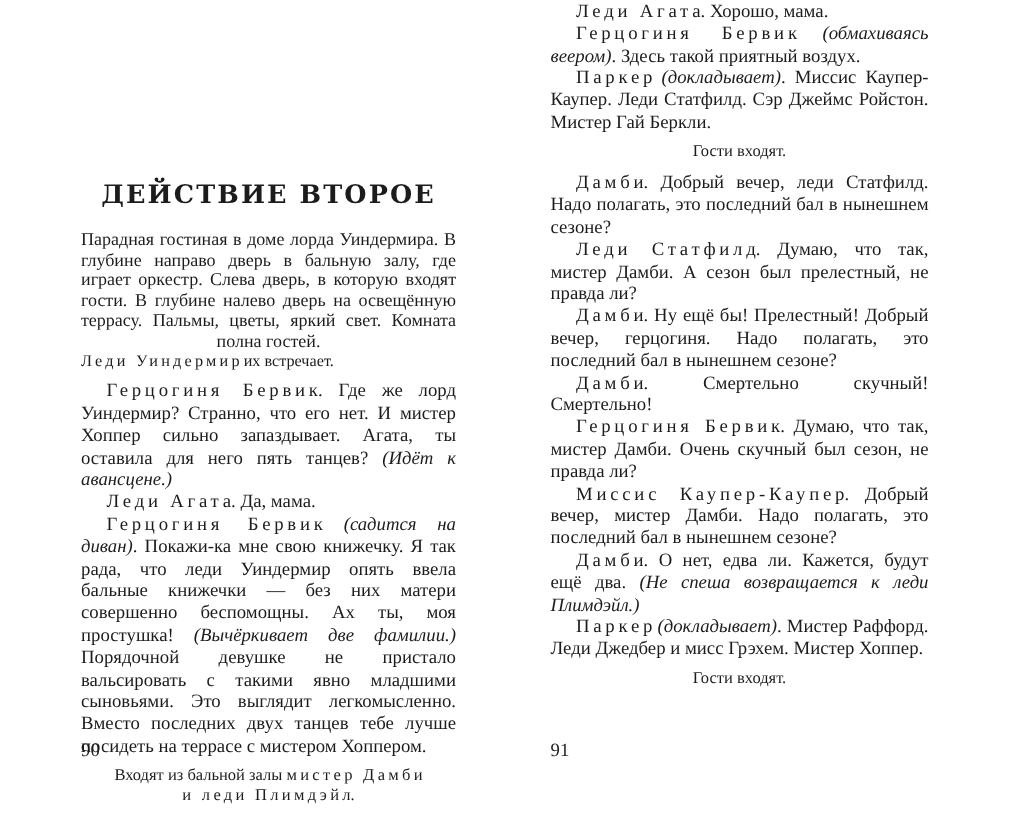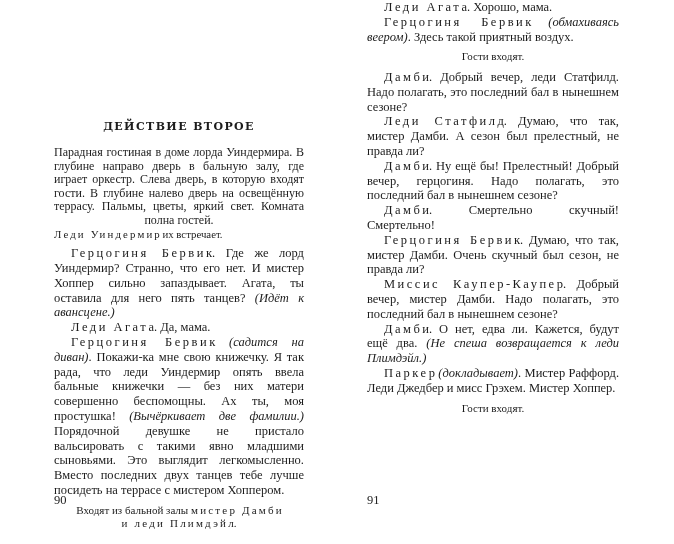--- a/index.html
+++ b/index.html
@@ -17,21 +17,21 @@
   }
   .spread { position: absolute; inset: 0; }
   .page { position: absolute; top: 0; height: 544px; }
   .page-left  { left: 54px;  width: 250px; }
   .page-right { left: 367px; width: 252px; box-sizing: border-box; }
 
   .act-heading {
     margin: 120px 0 0 0;
     font-family: "DejaVu Serif", "Liberation Serif", serif;
     font-weight: bold;
-    font-size: 11px;
+    font-size: 17px;
     letter-spacing: 1.4px;
     text-align: center;
     white-space: nowrap;
   }
 
   .para { margin: 0; }
 
   .opening {
     margin-top: 13px;
     font-size: 12px;
@@ -88,20 +88,21 @@
         <p class="para speech"><span class="speaker">Герцогиня Бервик</span><span> </span><span class="italic">(садится на диван)</span><span>. Покажи-ка мне свою книжечку. Я так рада, что леди Уиндермир опять ввела бальные книжечки — без них матери совершенно беспомощны. Ах ты, моя простушка! </span><span class="italic">(Вычёркивает две фамилии.)</span><span> Порядочной девушке не пристало вальсировать с такими явно младшими сыновьями. Это выглядит легкомысленно. Вместо последних двух танцев тебе лучше посидеть на террасе с мистером Хоппером.</span></p>
         <p class="para stage"><span>Входят из бальной залы </span><span class="speaker">мистер Дамби</span><br><span class="speaker">и леди Плимдэйл</span><span>.</span></p>
       </div>
     <div class="page-number">90</div>
   </div>
 
   <div class="page page-right">
     <div class="paras">
         <p class="para speech"><span class="speaker">Леди Агата</span><span>. Хорошо, мама.</span></p>
         <p class="para speech"><span class="speaker">Герцогиня Бервик</span><span> </span><span class="italic">(обмахиваясь веером)</span><span>. Здесь такой приятный воздух.</span></p>
+        <p class="para speech"><span class="speaker">Паркер</span><span> </span><span class="italic">(докладывает)</span><span>. Миссис Каупер-Каупер. Леди Статфилд. Сэр Джеймс Ройстон. Мистер Гай Беркли.</span></p>
         <p class="para stage"><span>Гости входят.</span></p>
         <p class="para speech"><span class="speaker">Дамби</span><span>. Добрый вечер, леди Статфилд. Надо полагать, это последний бал в нынешнем сезоне?</span></p>
         <p class="para speech"><span class="speaker">Леди Статфилд</span><span>. Думаю, что так, мистер Дамби. А сезон был прелестный, не правда ли?</span></p>
         <p class="para speech"><span class="speaker">Дамби</span><span>. Ну ещё бы! Прелестный! Добрый вечер, герцогиня. Надо полагать, это последний бал в нынешнем сезоне?</span></p>
         <p class="para speech"><span class="speaker">Дамби</span><span>. Смертельно скучный! Смертельно!</span></p>
         <p class="para speech"><span class="speaker">Герцогиня Бервик</span><span>. Думаю, что так, мистер Дамби. Очень скучный был сезон, не правда ли?</span></p>
         <p class="para speech"><span class="speaker">Миссис Каупер-Каупер</span><span>. Добрый вечер, мистер Дамби. Надо полагать, это последний бал в нынешнем сезоне?</span></p>
         <p class="para speech"><span class="speaker">Дамби</span><span>. О нет, едва ли. Кажется, будут ещё два. </span><span class="italic">(Не спеша возвращается к леди Плимдэйл.)</span></p>
         <p class="para speech"><span class="speaker">Паркер</span><span> </span><span class="italic">(докладывает)</span><span>. Мистер Раффорд. Леди Джедбер и мисс Грэхем. Мистер Хоппер.</span></p>
         <p class="para stage"><span>Гости входят.</span></p>

